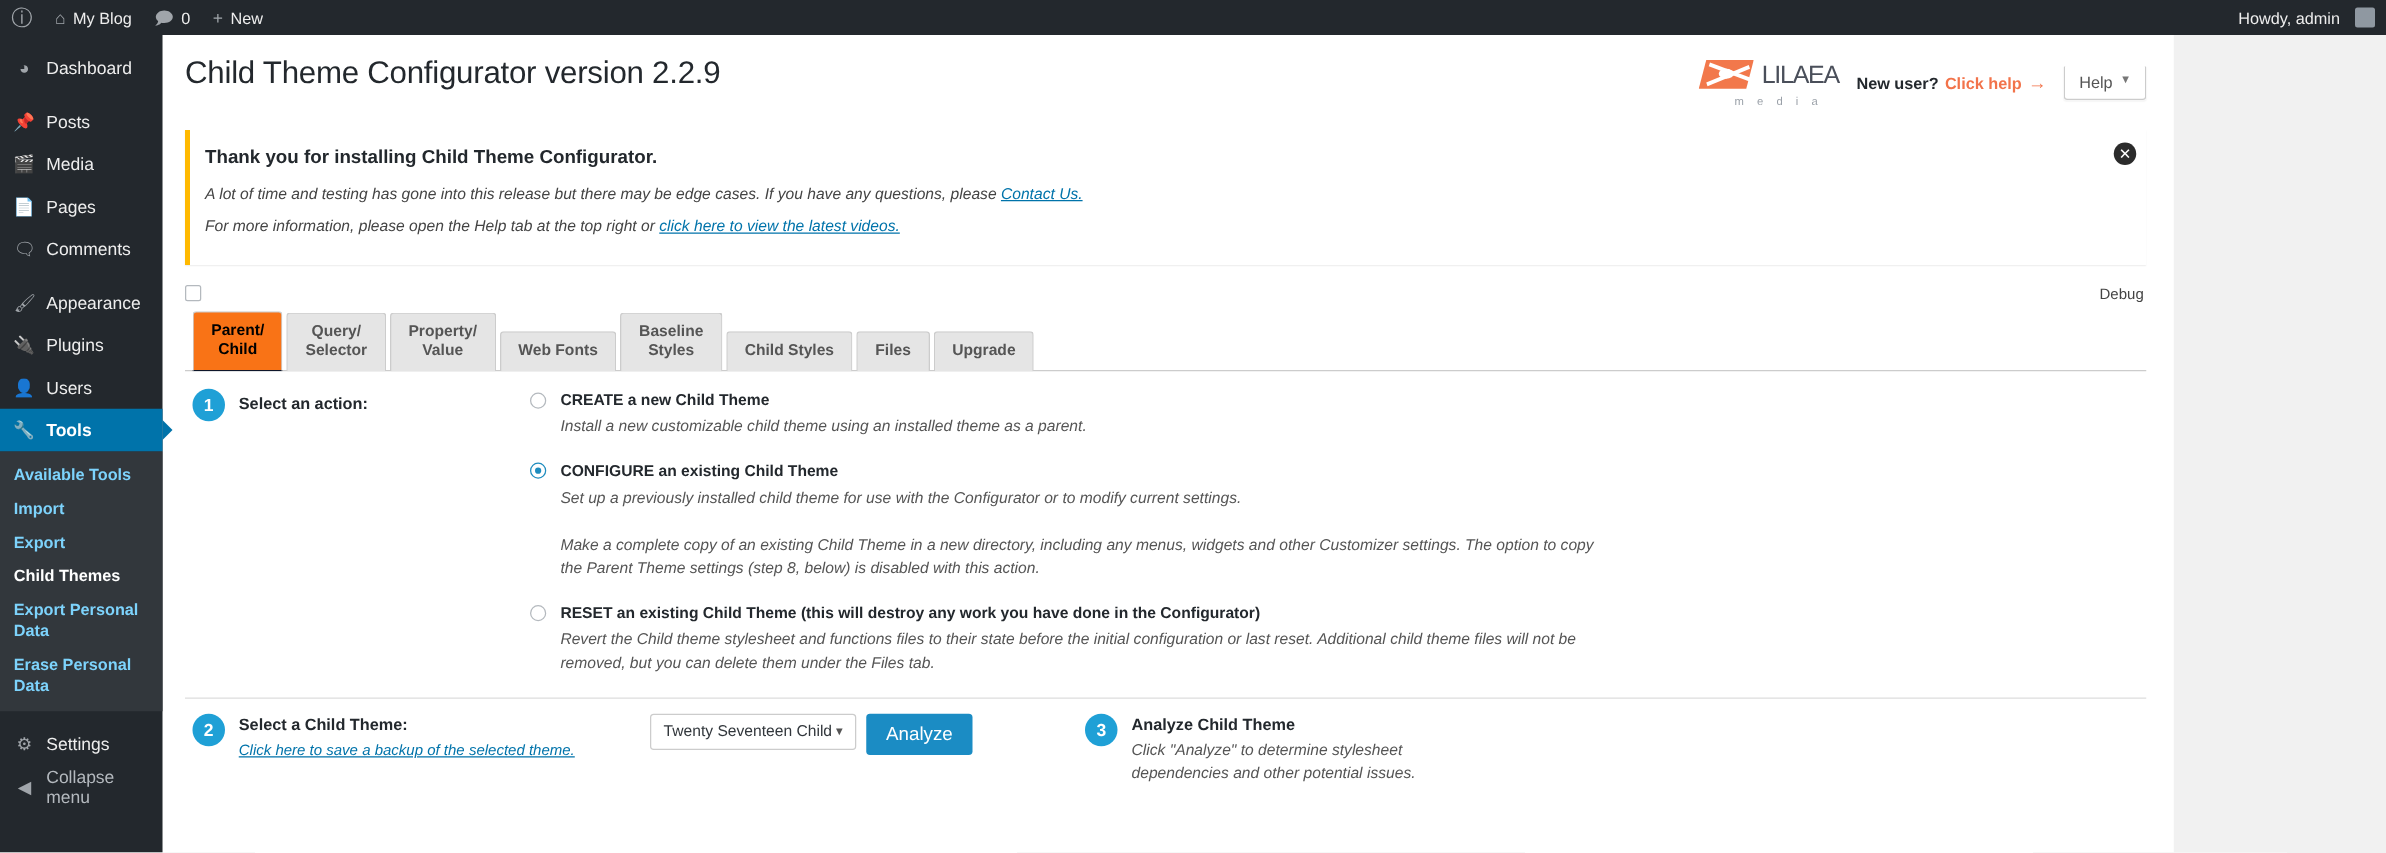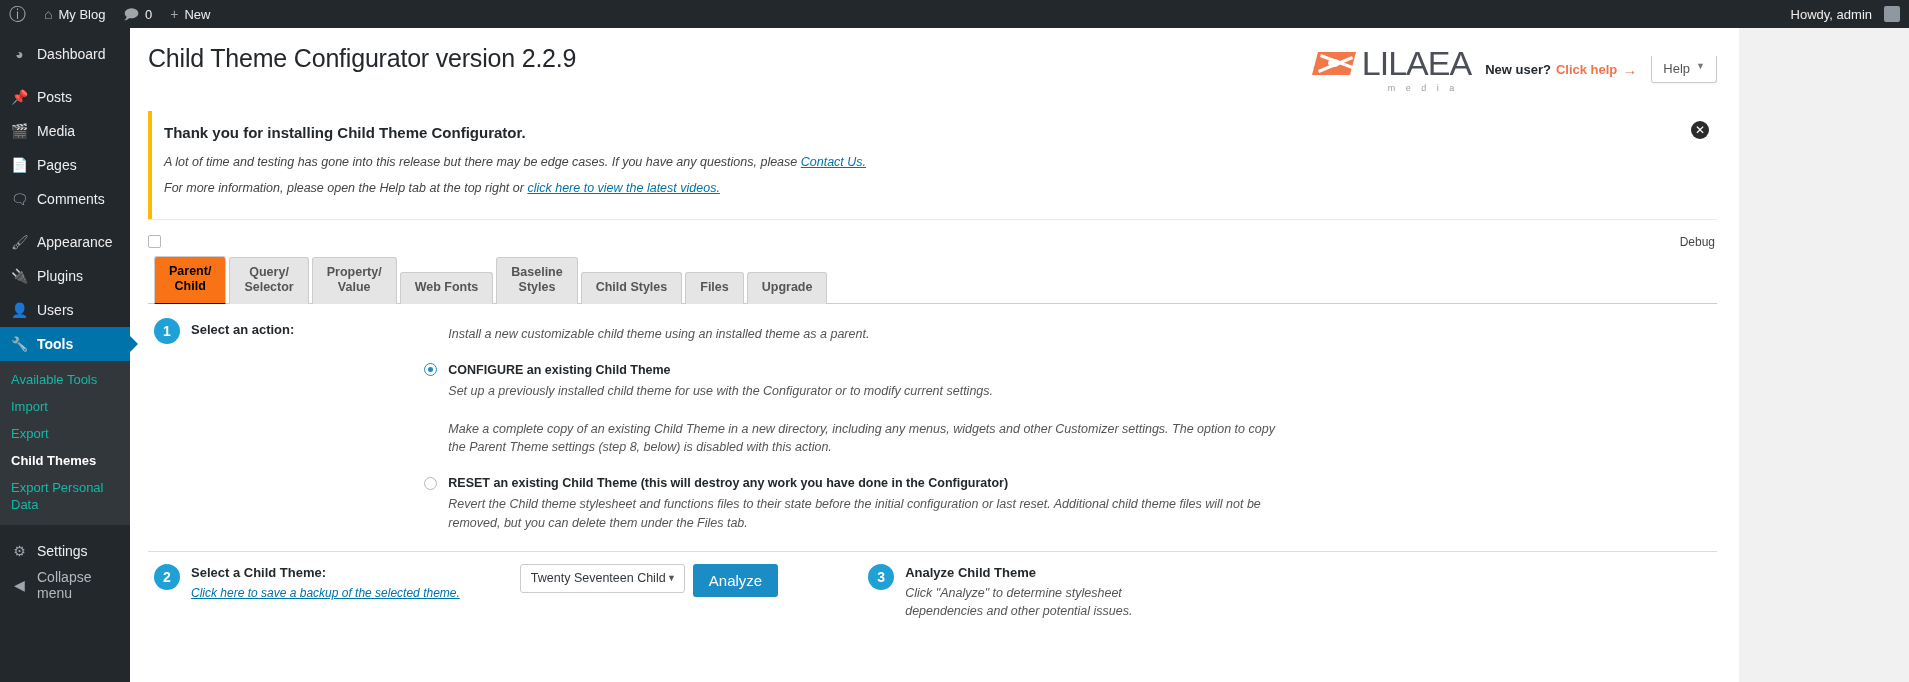--- a/index.html
+++ b/index.html
@@ -54,22 +54,23 @@
   .menu-item.current .mi-icon { color: #fff; }
   .menu-item.current::after {
     content: ""; position: absolute; right: -8px; top: 50%;
     margin-top: -8px;
     border-style: solid; border-width: 8px 0 8px 8px;
     border-color: transparent transparent transparent #0073aa;
   }
   .menu-sep { height: 9px; }
   .submenu { background: #32373c; padding: 5px 0 7px; }
   .submenu-item {
-    padding: 5px 0 5px 11px; font-size: 13px; color: #14b8a6; cursor: pointer;
+    padding: 5px 0 5px 11px; font-size: 13px; color: #7dd3fc; cursor: pointer;
     line-height: 17px;
+    font-weight: bold;
   }
   .submenu-item.current { color: #fff; font-weight: 700; }
   .collapse-item { color: #b4b9be; }
 
   
   #wpbody {
     position: absolute; top: 28px; left: 130px;
     width: 1609px; height: 654px;
     background: #fff;
     overflow: hidden;
@@ -82,21 +83,21 @@
     line-height: 1.3; letter-spacing: -0.2px;
   }
   .header-right {
     margin-left: auto; display: flex; align-items: center; gap: 14px;
     padding-top: 4px;
   }
   .logo-wrap { display: flex; flex-direction: column; align-items: center; }
   .logo-row { display: flex; align-items: center; gap: 6px; }
   .logo-mark { display:block; }
   .logo-word {
-    font-size: 34px; letter-spacing: -1px; color: #4a4f5a;
+    font-size: 20px; letter-spacing: -1px; color: #4a4f5a;
     font-family: "Liberation Sans", sans-serif; font-weight: 400;
     line-height: 1;
   }
   .logo-sub {
     font-size: 9px; letter-spacing: 4px; color: #9aa0a8;
     align-self: flex-end; margin-right: 13px; margin-top: 3px;
   }
   .newuser {
     font-size: 13px; font-weight: 700; color: #23282d; white-space: nowrap;
     display: flex; align-items: center; gap: 5px;
@@ -301,20 +302,21 @@
     <span class="mi-icon">🔧</span>
     <span>Tools</span>
   </div>
 
   <div class="submenu">
     <div class="submenu-item">Available Tools</div>
     <div class="submenu-item">Import</div>
     <div class="submenu-item">Export</div>
     <div class="submenu-item current">Child Themes</div>
     <div class="submenu-item">Export Personal Data</div>
+    <div class="submenu-item">Erase Personal Data</div>
   </div>
 
   <div class="menu-sep"></div>
 
   <div class="menu-item">
     <span class="mi-icon">⚙</span>
     <span>Settings</span>
   </div>
 
   <div class="menu-item collapse-item">
@@ -399,20 +401,24 @@
       </div>
     </div>
 
     <div class="step-area">
       <div class="step-row">
         <div class="step-badge">1</div>
         <div class="step-label">Select an action:</div>
 
         <div class="options">
           <div class="opt">
+            <div class="opt-head">
+              <span class="radio"></span>
+              <span class="opt-title">CREATE a new Child Theme</span>
+            </div>
             <div class="opt-desc">Install a new customizable child theme using an installed theme as a parent.</div>
           </div>
 
           <div class="opt">
             <div class="opt-head">
               <span class="radio checked"></span>
               <span class="opt-title">CONFIGURE an existing Child Theme</span>
             </div>
             <div class="opt-desc">Set up a previously installed child theme for use with the Configurator or to modify current settings.</div>
           </div>

